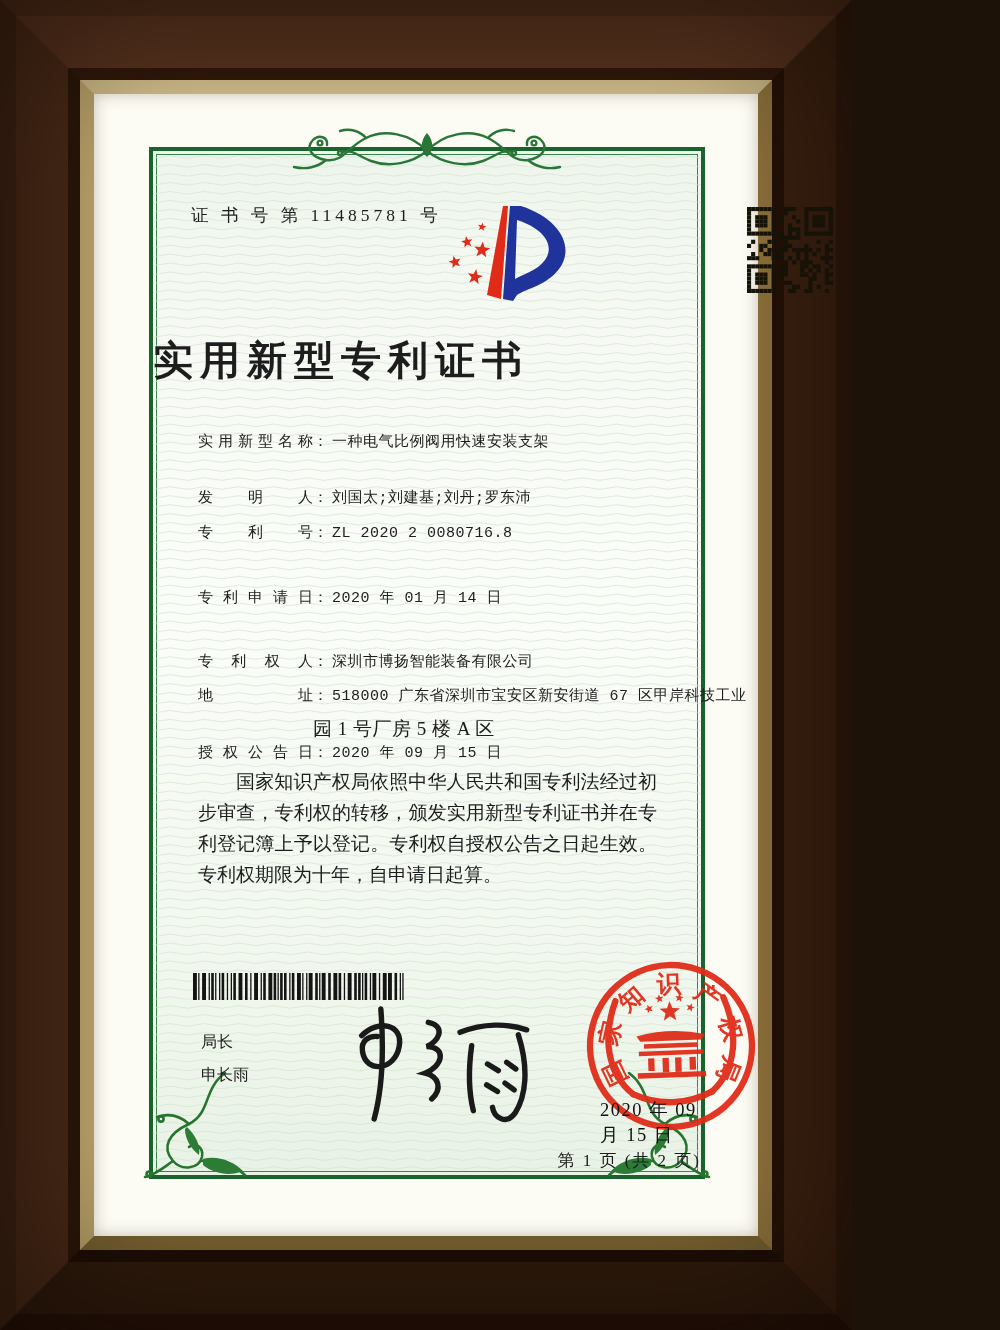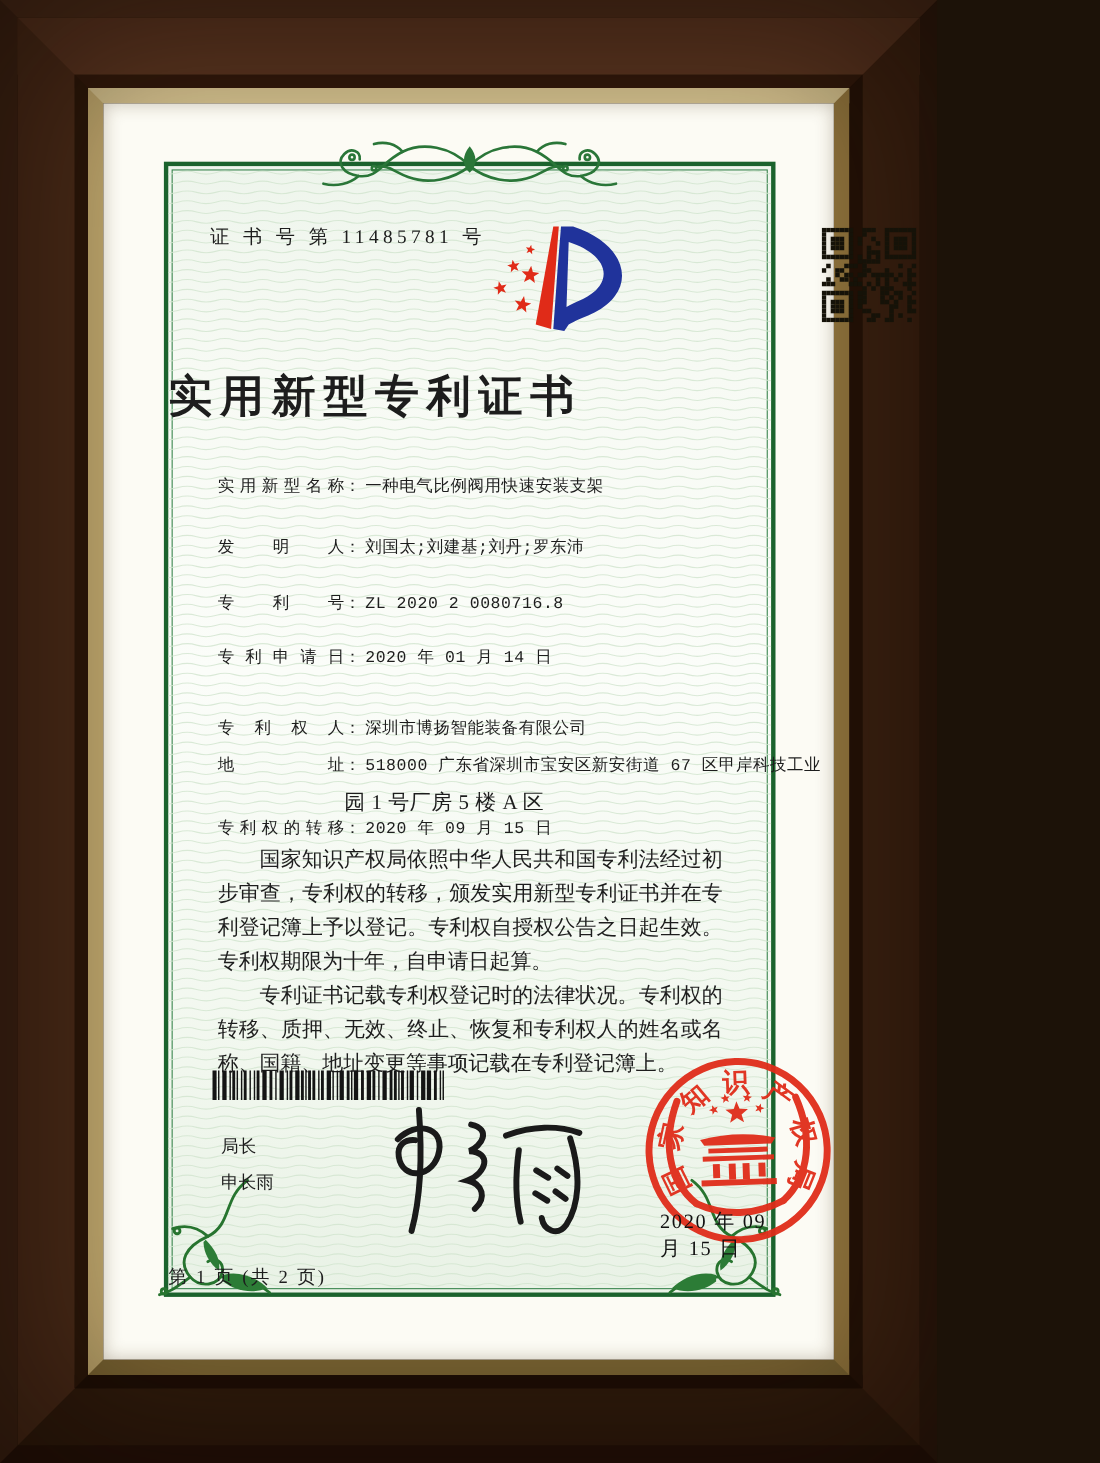--- a/index.html
+++ b/index.html
@@ -41,21 +41,21 @@
   .legal{position:absolute;left:45px;right:44px;top:615px;font-size:19px;
          line-height:31px;text-align:justify;}
   .legal p{margin:0;text-indent:2em;}
   .barcode{position:absolute;left:40px;top:822px;width:216px;height:27px;}
   .director{position:absolute;left:48px;top:881px;font-size:16px;
             font-family:"Liberation Sans","DejaVu Sans",sans-serif;font-weight:500;}
   .director div{margin-bottom:12px;}
   .signature{position:absolute;left:162px;top:848px;}
   .seal{position:absolute;left:428px;top:805px;width:180px;height:180px;transform:rotate(-2deg);opacity:.94;}
   .seal-date{position:absolute;left:447px;top:946px;font-size:18.5px;letter-spacing:1.5px;color:#111;}
-  .page-info{position:absolute;left:0;right:0;top:998px;text-align:left;font-size:17px;letter-spacing:2px;}
+  .page-info{position:absolute;left:0;right:0;top:998px;text-align:right;font-size:17px;letter-spacing:2px;}
 </style>
 </head>
 <body>
 
 <div id="stage">
   <div class="w1"></div>
   <div class="w2"></div>
   <div class="w3"></div>
   <div class="gold"></div>
   <div class="vignette"></div>
@@ -452,40 +452,39 @@
           </svg>
 
         <div class="title">实用新型专利证书</div>
 
         <div class="frow" style="top:281px">
           <span class="flabel">实用新型名称</span><span class="fcolon">：</span><span class="fvalue">一种电气比例阀用快速安装支架</span>
         </div>
         <div class="frow" style="top:337px">
           <span class="flabel">发明人</span><span class="fcolon">：</span><span class="fvalue">刘国太;刘建基;刘丹;罗东沛</span>
         </div>
-        <div class="frow" style="top:388px">
+        <div class="frow" style="top:372px">
           <span class="flabel">专利号</span><span class="fcolon">：</span><span class="fvalue">ZL 2020 2 0080716.8</span>
         </div>
         <div class="frow" style="top:437px">
           <span class="flabel">专利申请日</span><span class="fcolon">：</span><span class="fvalue">2020 年 01 月 14 日</span>
         </div>
         <div class="frow" style="top:501px">
           <span class="flabel">专利权人</span><span class="fcolon">：</span><span class="fvalue">深圳市博扬智能装备有限公司</span>
         </div>
         <div class="frow" style="top:535px">
           <span class="flabel">地址</span><span class="fcolon">：</span><span class="fvalue">518000 广东省深圳市宝安区新安街道 67 区甲岸科技工业</span>
         </div>
         <div class="addr2">园 1 号厂房 5 楼 A 区</div>
         <div class="frow" style="top:592px">
-          <span class="flabel">专利权的转移</span><span class="fcolon">：</span><span class="fvalue">2020 年 09 月 15 日</span>
+          <span class="flabel">授权公告日</span><span class="fcolon">：</span><span class="fvalue">2020 年 09 月 15 日</span>
         </div>
 
         <div class="legal">
           <p>国家知识产权局依照中华人民共和国专利法经过初步审查，专利权的转移，颁发实用新型专利证书并在专利登记簿上予以登记。专利权自授权公告之日起生效。专利权期限为十年，自申请日起算。</p>
-          <p>专利证书记载专利权登记时的法律状况。专利权的转移、质押、无效、终止、恢复和专利权人的姓名或名称、国籍、地址变更等事项记载在专利登记簿上。</p>
         </div>
 
         <svg class="barcode" id="barcode" viewBox="0 0 216 27" preserveAspectRatio="none">
             <rect x="0.0" y="0" width="3.9" height="27" fill="#141414"></rect>
             <rect x="5.2" y="0" width="1.3" height="27" fill="#141414"></rect>
             <rect x="9.1" y="0" width="3.9" height="27" fill="#141414"></rect>
             <rect x="15.6" y="0" width="1.3" height="27" fill="#141414"></rect>
             <rect x="18.2" y="0" width="2.6" height="27" fill="#141414"></rect>
             <rect x="22.1" y="0" width="1.3" height="27" fill="#141414"></rect>
             <rect x="26.0" y="0" width="1.3" height="27" fill="#141414"></rect>

